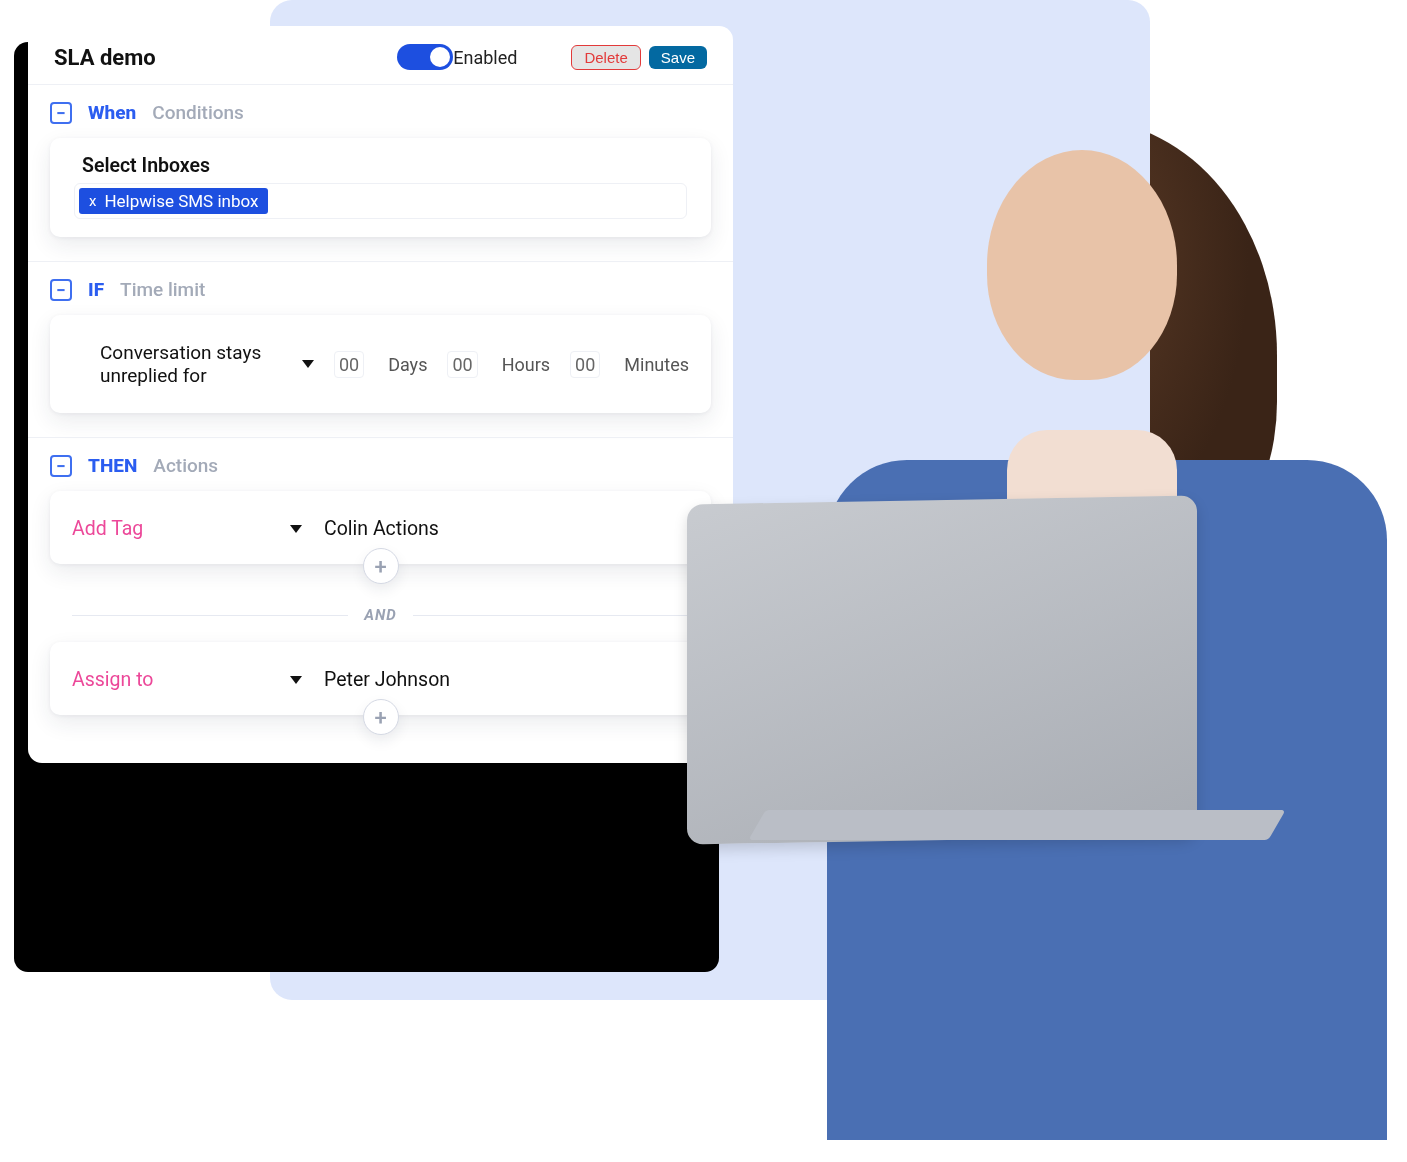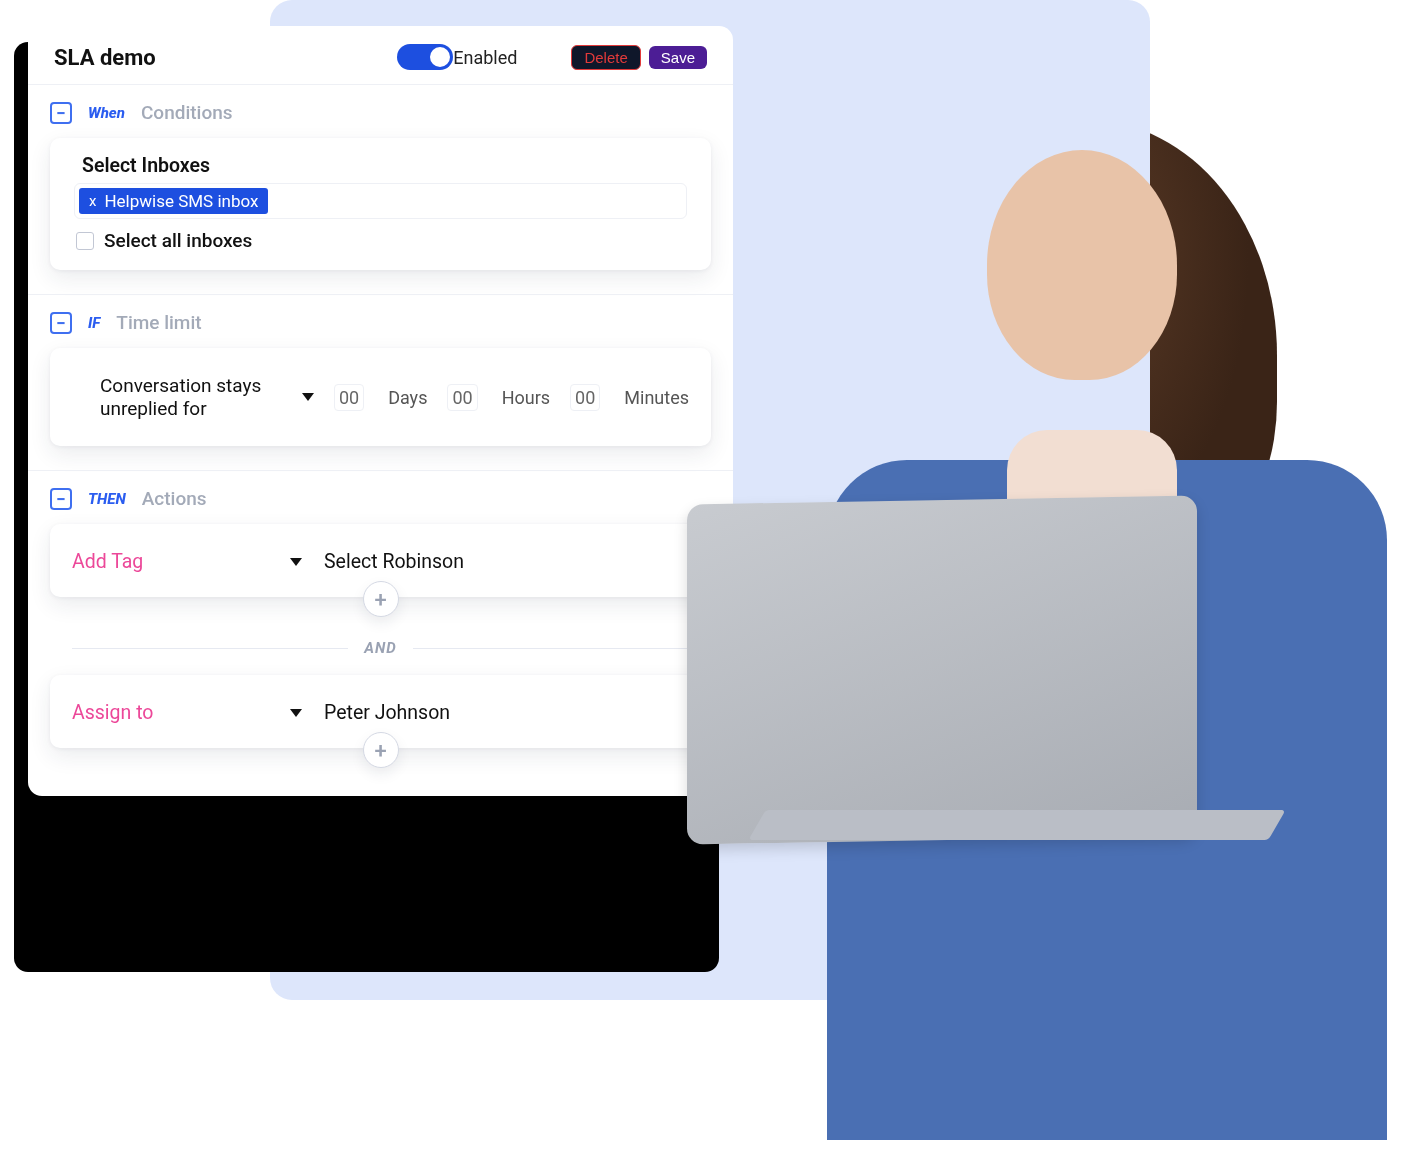--- a/index.html
+++ b/index.html
@@ -66,27 +66,27 @@
   }
   .toggle-label { font-size: 18px; color: #222; }
   .btn {
     border: none;
     border-radius: 6px;
     font-size: 15px;
     padding: 3px 12px;
     cursor: pointer;
   }
   .btn-delete {
-    background: #0f172a;
+    background: #e5e5e5;
     border: 1.5px solid #e23a3a;
     color: #e23a3a;
     margin-right: 8px;
   }
   .btn-save {
-    background: #4c1d95;
+    background: #0369a1;
     color: #fff;
   }
 
   .section {
     border-top: 1px solid #eef0f5;
     padding: 16px 22px 24px 22px;
   }
   .section-header {
     display: flex;
     align-items: center;
@@ -97,22 +97,21 @@
     width: 22px; height: 22px;
     border: 2px solid #3f6ff0;
     border-radius: 4px;
     display: inline-flex; align-items: center; justify-content: center;
     color: #3f6ff0; font-weight: 800;
     font-size: 17px; line-height: 0;
   }
   .sec-title {
     color: #2b5df0;
     font-weight: 800;
-    font-size: 15px;
-    font-style: italic;
+    font-size: 19px;
   }
   .sec-subtitle {
     color: #a3aab8;
     font-size: 19px;
     font-weight: 500;
   }
 
   .panel {
     background: #fff;
     border-radius: 10px;
@@ -309,24 +308,20 @@
     <div class="panel">
       <div class="select-inboxes-label">Select Inboxes</div>
 
       <div class="chip-row">
         <span class="chip">
           <span class="x">x</span>
           <span>Helpwise SMS inbox</span>
         </span>
       </div>
 
-      <div class="select-all">
-        <span class="checkbox"></span>
-        <span class="select-all-label">Select all inboxes</span>
-      </div>
     </div>
   </div>
 
   <div class="section">
     <div class="section-header">
       <span class="minus-icon">−</span>
       <span class="sec-title">IF</span>
       <span class="sec-subtitle">Time limit</span>
     </div>
 
@@ -356,21 +351,21 @@
       <span class="minus-icon">−</span>
       <span class="sec-title">THEN</span>
       <span class="sec-subtitle">Actions</span>
     </div>
 
     <div class="panel then-panel">
       <span class="action-drop">
         <span>Add Tag</span>
         <span class="caret-down"></span>
       </span>
-      <span class="value-text">Select Robinson</span>
+      <span class="value-text">Colin Actions</span>
     </div>
     <div class="add-circle">+</div>
 
     <div class="and-divider">
       <span class="and-label">AND</span>
     </div>
 
     <div class="panel then-panel">
       <span class="action-drop">
         <span>Assign to</span>

